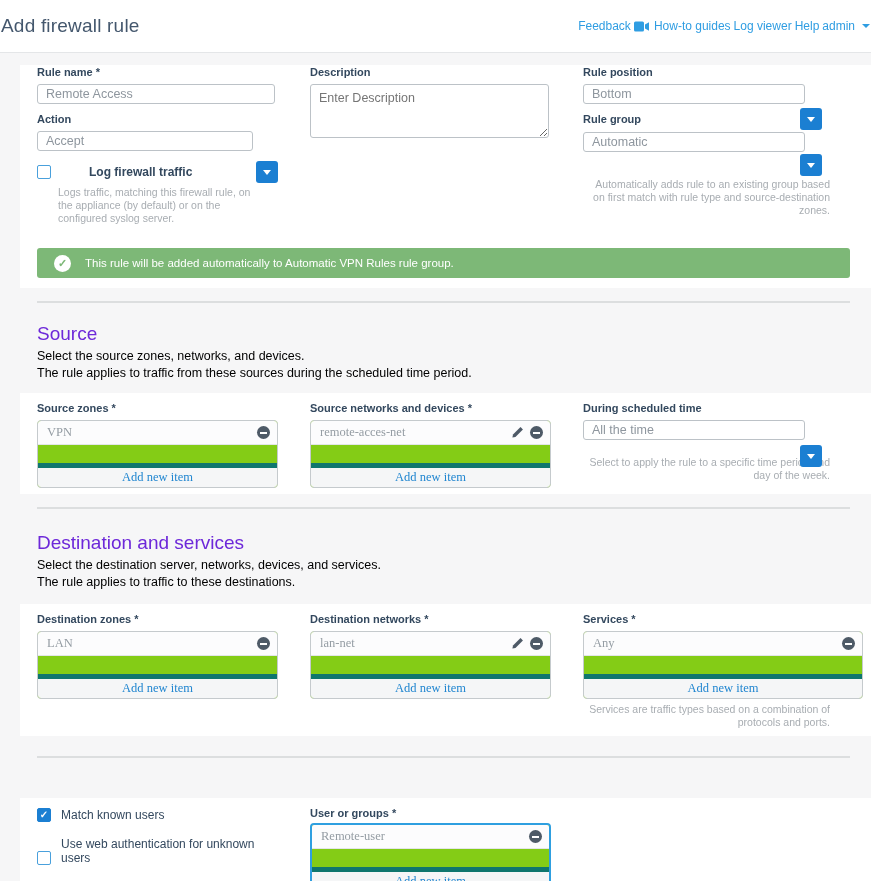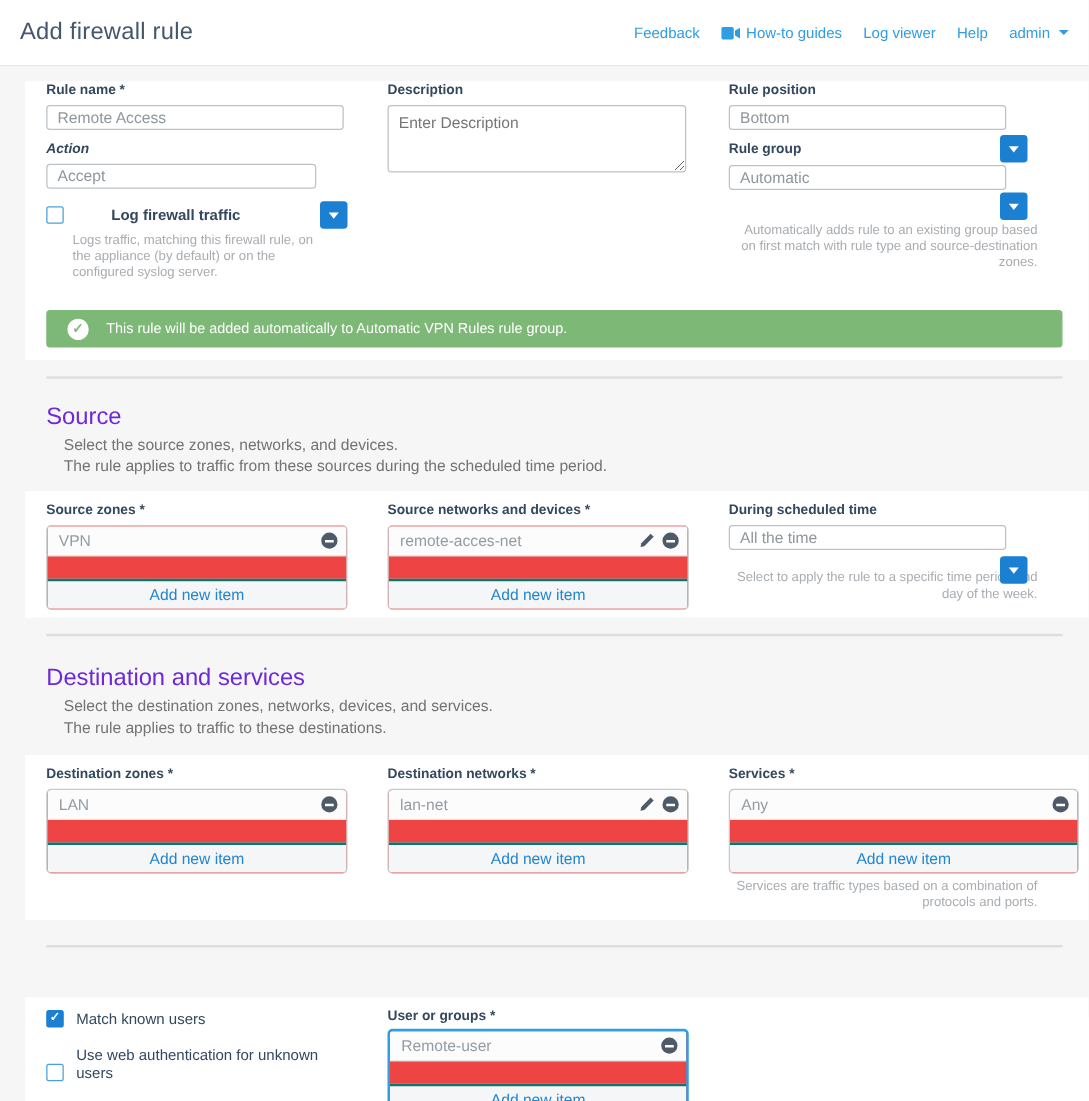--- a/index.html
+++ b/index.html
@@ -6,40 +6,40 @@
   html,body { width:871px; height:881px; }
   body {
     font-family:"Liberation Sans", sans-serif;
     background:#f6f6f7;
     color:#33485e;
     overflow:hidden;
   }
   
   .topbar {
     height:53px; background:#fff; border-bottom:1px solid #e4e6e8;
-    display:flex; align-items:center; padding:0 16px;
+    display:flex; align-items:center; padding:0 1px;
   }
   .page-title { font-size:19px; font-weight:400; color:#44576d; letter-spacing:.2px; }
-  .topbar-right { margin-left:auto; display:flex; align-items:flex-end; gap:17px; }
+  .topbar-right { margin-left:auto; display:flex; align-items:flex-end; gap:3px; }
   .toplink { font-size:12px; color:#2f9de2; text-decoration:none; display:flex; align-items:center; gap:5px; cursor:pointer; }
   .caret-sm { width:0; height:0; border-left:4px solid transparent; border-right:4px solid transparent; border-top:4px solid #2f9de2; display:inline-block; margin-left:2px; }
   
   .content { margin-left:20px; width:851px; }
   .band { background:#fff; position:relative; }
   .band1 { margin-top:12px; height:223px; }
   .gray-sect { position:relative; }
   .sect-src  { height:92px; }
   .sect-dst  { height:97px; }
   .sect-mid  { height:42px; }
   .band2 { height:101px; }
   .band3 { height:132px; }
   .band4 { height:129px; }
   .divider { border:0; border-top:2px solid #dcdedf; margin:13px 21px 0 17px; }
   .sect-head { font-size:19px; font-weight:400; color:#6d28d9; margin:21px 0 0 17px; line-height:20px; }
-  .sect-desc { font-size:12.5px; color:#737373; margin:4px 21px 0 31px; line-height:17px; }
+  .sect-desc { font-size:12.5px; color:#000000; margin:4px 21px 0 17px; line-height:17px; }
   
   .cols { display:grid; grid-template-columns:241px 241px 247px; column-gap:32px; padding-left:17px; }
   .col { position:relative; }
   
   .f-label { font-size:11px; font-weight:bold; color:#33485e; line-height:15px; display:block; }
   .f-input {
     width:238px; height:20px; border:1px solid #bcc2c7; border-radius:3px;
     padding:0 8px; font-size:12.5px; color:#8e969e; background:#fff;
     font-family:"Liberation Sans", sans-serif; outline:none; display:block; margin-top:4px;
   }
@@ -64,30 +64,30 @@
   .cb-label { font-size:12px; color:#33485e; }
   
   .banner {
     position:absolute; left:17px; right:21px; top:183px; height:30px;
     background:#7db877; border-radius:3px; display:flex; align-items:center; padding-left:17px; gap:14px;
   }
   .banner .chk { width:17px; height:17px; border-radius:50%; background:#fff; display:flex; align-items:center; justify-content:center; }
   .banner .chk span { color:#7db877; font-size:11px; font-weight:bold; line-height:1; }
   .banner .txt { color:#fff; font-size:11.5px; }
   
-  .listbox { width:241px; border:1px solid #c5cacd; border-radius:4px; background:#ef4444; overflow:hidden; margin-top:4px; }
+  .listbox { width:241px; border:1px solid #c5cacd; border-radius:4px; background:#84cc16; overflow:hidden; margin-top:4px;font-family:Liberation Serif, serif; }
   .listbox.focused { border:2px solid #2e9fe0; }
   .lb-item { height:24px; display:flex; align-items:center; padding:0 7px 0 9px; border-bottom:1px solid #e3e6e8; background:#fcfcfd; }
   .lb-item .name { font-size:12.5px; color:#949ca3; }
   .lb-icons { margin-left:auto; display:flex; align-items:center; gap:6px; }
   .minus { width:13px; height:13px; border-radius:50%; background:#4e5a67; display:flex; align-items:center; justify-content:center; cursor:pointer; }
   .minus::before { content:""; width:7px; height:2px; background:#fff; display:block; }
   .pencil { cursor:pointer; display:flex; }
   .lb-spacer { height:18px; }
-  .lb-footer { height:24px; background:#f5f6f7; border-top:2px solid #0f766e; display:flex; align-items:center; justify-content:center; font-size:12.5px; color:#2186d0; cursor:pointer; } .mt8{margin-top:8px;font-style:italic;}
+  .lb-footer { height:24px; background:#f5f6f7; border-top:5px solid #0f766e; display:flex; align-items:center; justify-content:center; font-size:12.5px; color:#2186d0; cursor:pointer; } .mt8{margin-top:8px;}
   .log-row { display:flex; align-items:center; gap:10px; margin-top:10px; }
   .log-row .dd-btn { margin-left:auto; }
   .log-helper { margin:3px 0 0 21px; width:208px; }
   .rg-row { display:flex; align-items:center; margin-top:4px; height:22px; }
   .rg-row .dd-btn { margin-left:auto; margin-right:8px; }
   .rg-btn2 { display:flex; margin-top:2px; }
   .rg-btn2 .dd-btn { margin-left:auto; margin-right:8px; }
   .rg-helper { margin-top:2px; width:247px; text-align:right; }
   .col3 .f-input { width:222px; }
   .sched-btn { position:absolute; top:44px; right:8px; }
@@ -229,21 +229,21 @@
           </button>
         <div class="helper sched-helper">Select to apply the rule to a specific time period and day of the week.</div>
       </div>
     </div>
   </div>
 
   <div class="gray-sect sect-dst">
     <hr class="divider">
     <div class="sect-head" style="margin-top:24px;">Destination and services</div>
     <div class="sect-desc">
-      <div>Select the destination zones, networks, devices, and services.</div>
+      <div>Select the destination server, networks, devices, and services.</div>
       <div>The rule applies to traffic to these destinations.</div>
     </div>
   </div>
 
   <div class="band band3 band-pad">
     <div class="cols">
       <div class="col">
         <label class="f-label">Destination zones *</label>
         <div class="listbox">
           <div class="lb-item">

